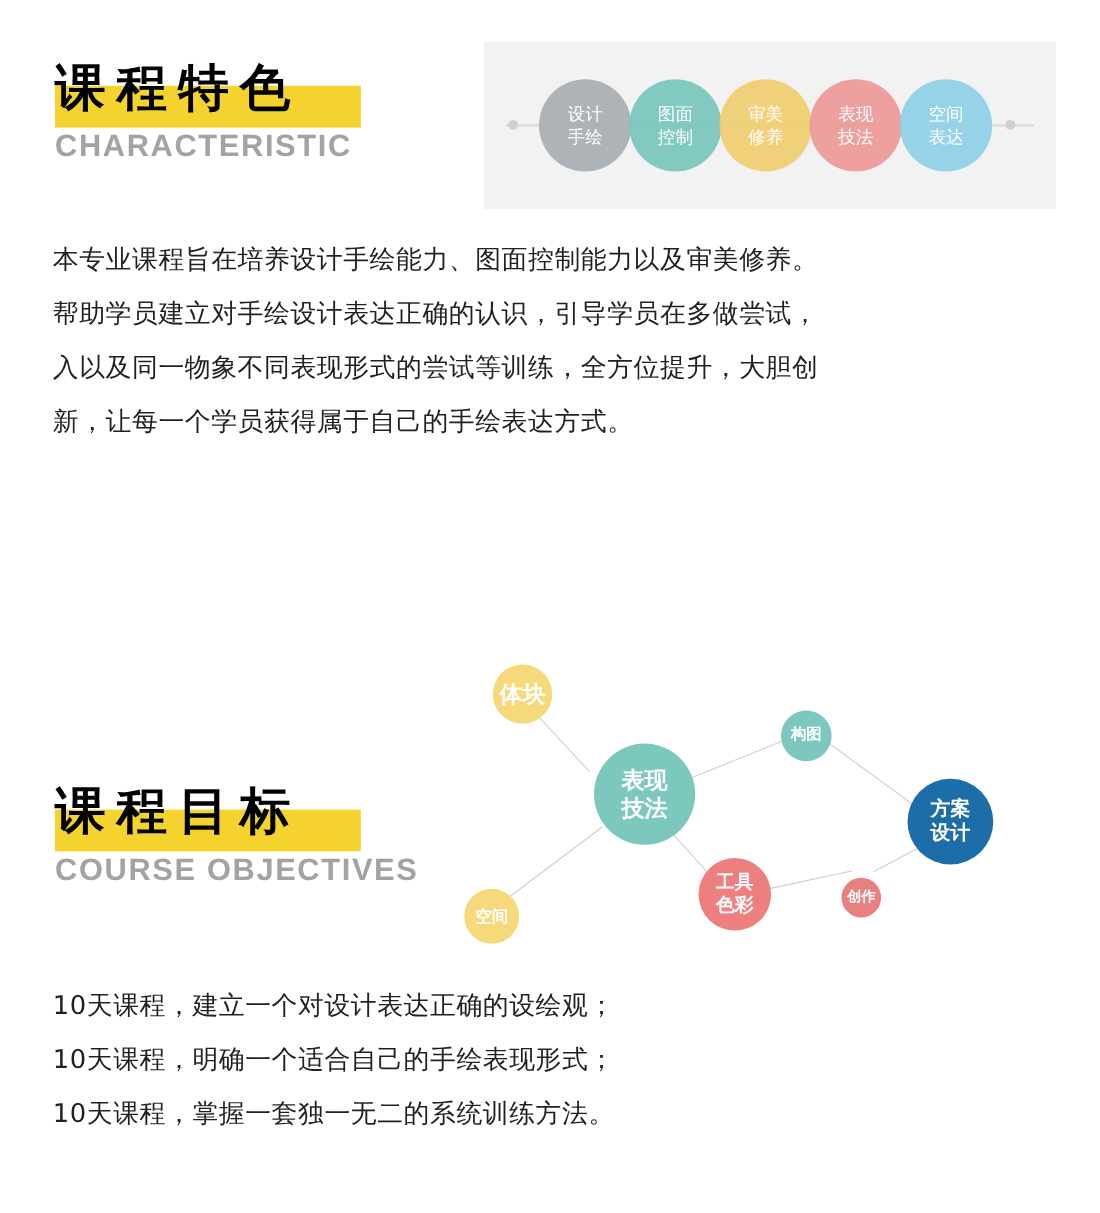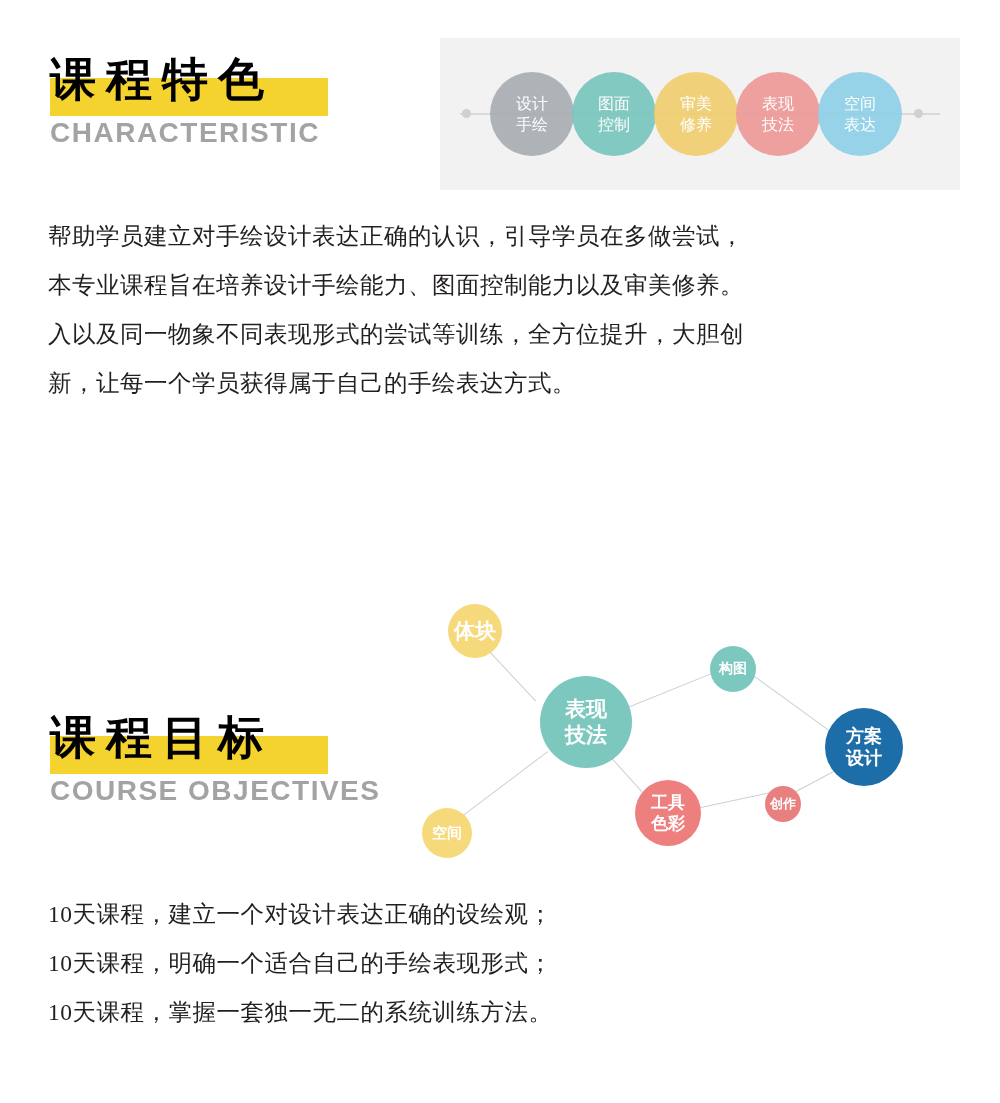--- a/index.html
+++ b/index.html
@@ -180,22 +180,22 @@
       <span>表现</span>
       <span>技法</span>
     </div>
     <div class="bubble" style="left: 378px; background: rgb(143, 209, 232);">
       <span>空间</span>
       <span>表达</span>
     </div>
   </div>
 
   <div class="body-text" style="left:48px; top:212px; width:920px;">
+    <p>本专业课程旨在培养设计手绘能力、图面控制能力以及审美修养。</p>
     <p>帮助学员建立对手绘设计表达正确的认识，引导学员在多做尝试，</p>
-    <p>本专业课程旨在培养设计手绘能力、图面控制能力以及审美修养。</p>
     <p>入以及同一物象不同表现形式的尝试等训练，全方位提升，大胆创</p>
     <p>新，让每一个学员获得属于自己的手绘表达方式。</p>
   </div>
 
   <div class="section-head" style="left:50px; top:710px;">
     <div class="cn-title-wrap">
       <div class="cn-title-highlight" style="width:278px;"></div>
       <div class="cn-title">课程目标</div>
     </div>
     <div class="en-title">COURSE OBJECTIVES</div>
@@ -222,33 +222,33 @@
     <div class="node" style="left:140px; top:86px; width:92px; height:92px; background:#7cc8bf; font-size:21px;">
       <span>表现</span>
       <span>技法</span>
     </div>
 
     <div class="node" style="left:425px; top:118px; width:78px; height:78px; background:#1d6ea8; font-size:18px;">
       <span>方案</span>
       <span>设计</span>
     </div>
 
-    <div class="node" style="left:365px; top:196px; width:36px; height:36px; background:#e8807f; font-size:13px;">
+    <div class="node" style="left:365px; top:208px; width:36px; height:36px; background:#e8807f; font-size:13px;">
       <span>创作</span>
     </div>
 
     <div class="node" style="left:235px; top:190px; width:66px; height:66px; background:#ee7f7f; font-size:17px;">
       <span>工具</span>
       <span>色彩</span>
     </div>
 
     <div class="node" style="left:22px; top:218px; width:50px; height:50px; background:#f6d97a; font-size:15px;">
       <span>空间</span>
     </div>
   </div>
 
-  <div class="body-text" style="left:48px; top:890px; width:900px;font-family:Liberation Serif, serif;">
+  <div class="body-text" style="left:48px; top:890px; width:900px;">
     <p>10天课程，建立一个对设计表达正确的设绘观；</p>
     <p>10天课程，明确一个适合自己的手绘表现形式；</p>
     <p>10天课程，掌握一套独一无二的系统训练方法。</p>
   </div>
 
 </div>
 
 </body></html>

